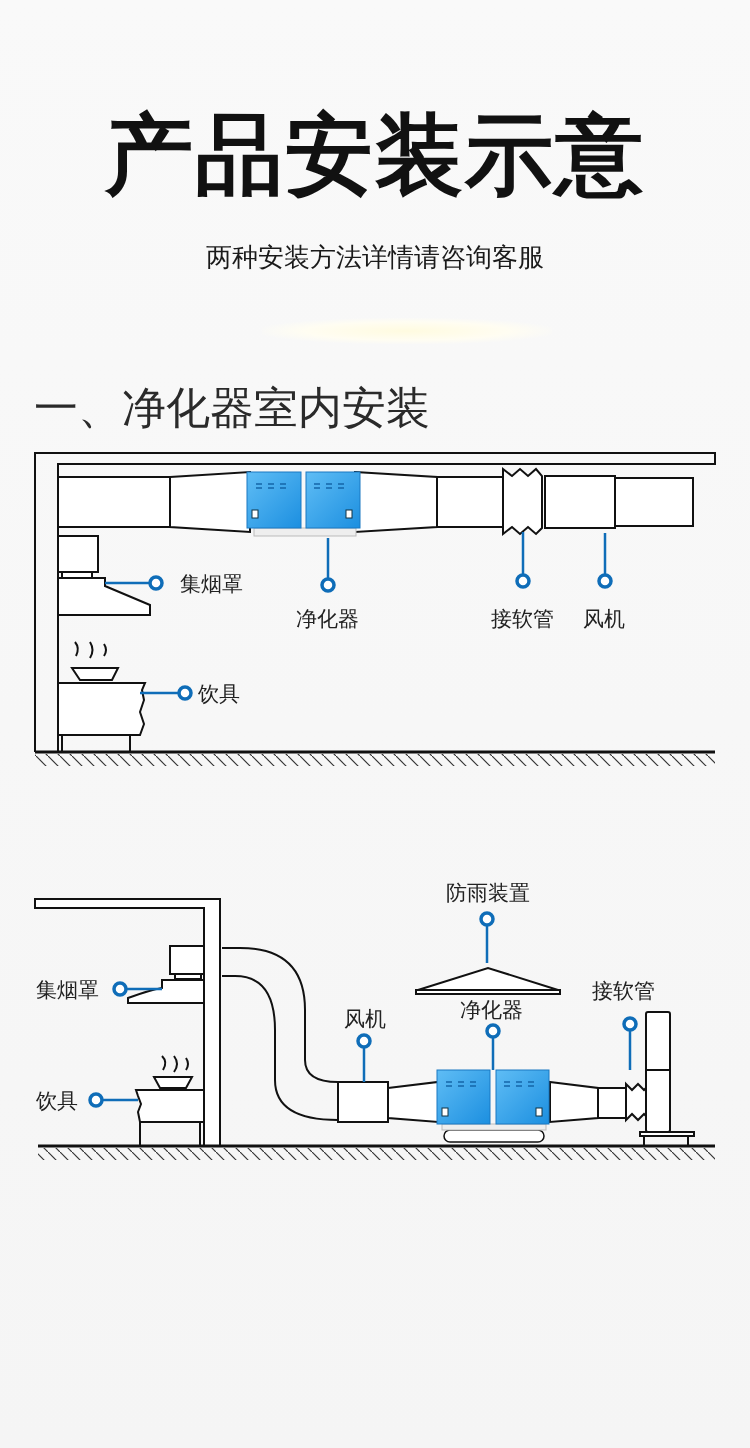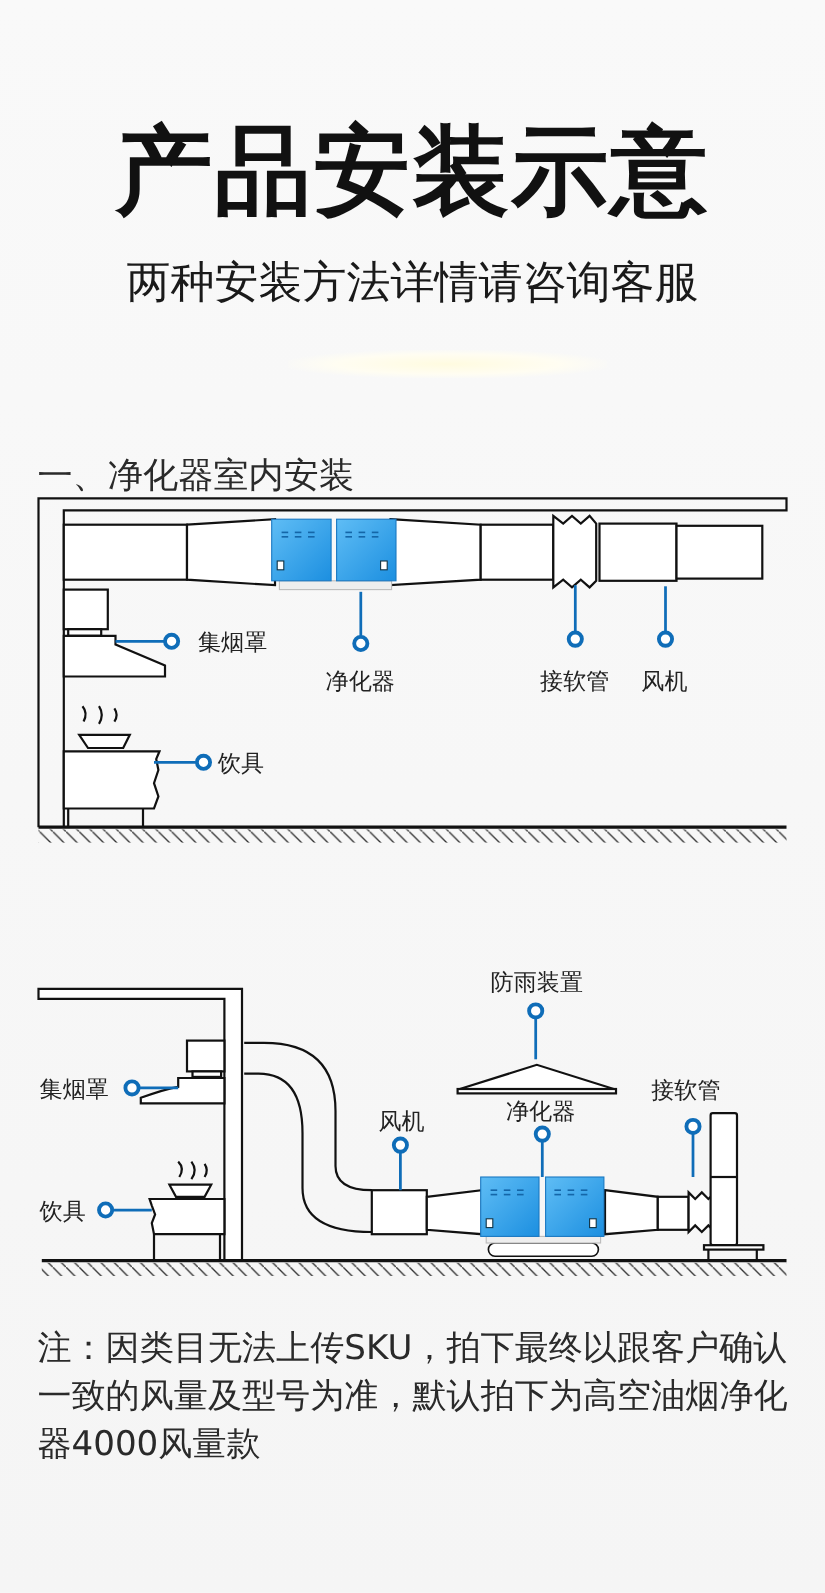--- a/index.html
+++ b/index.html
@@ -1,21 +1,21 @@
 <!DOCTYPE html>
 <html><head>
 <meta charset="utf-8">
 <style>
   html,body{margin:0;padding:0;background:#f7f7f7;}
   body{width:750px;height:1448px;position:relative;overflow:hidden;font-family:"DejaVu Sans","Liberation Sans",sans-serif;color:#222;}
   .page{position:absolute;left:0;top:0;width:750px;height:1448px;background:linear-gradient(#f9f9f9,#f5f5f5);}
   .title{position:absolute;left:0;width:750px;top:100px;text-align:center;font-size:88px;font-weight:bold;letter-spacing:2px;color:#111;line-height:110px;}
-  .subtitle{position:absolute;left:0;width:750px;top:232px;text-align:center;font-size:40px;color:#1a1a1a;line-height:50px;}
+  .subtitle{position:absolute;left:0;width:750px;top:232px;text-align:center;font-size:26px;color:#1a1a1a;line-height:50px;}
   .glow{position:absolute;left:262px;top:318px;width:290px;height:26px;background:radial-gradient(ellipse at center,#fffbe0 0%,#fffdf2 50%,rgba(255,255,255,0) 75%);}
-  .sec{position:absolute;left:34px;font-size:32px;color:#2a2a2a;line-height:44px;margin-top:24px;}
+  .sec{position:absolute;left:34px;font-size:44px;color:#2a2a2a;line-height:44px;}
   .sec1{top:386px;}
   .sec2{top:826px;}
   svg.diag{position:absolute;left:0;}
   .note{position:absolute;left:34px;top:1203px;width:690px;font-size:31px;line-height:44px;color:#2a2a2a;}
   .lbl{font-size:21px;fill:#222;font-family:"DejaVu Sans","Liberation Sans",sans-serif;}
 </style>
 </head>
 <body>
 
 <div class="page">
@@ -200,14 +200,13 @@
         <line x1="102" y1="1100" x2="138" y2="1100"></line>
     </g>
     <text class="lbl" x="446" y="900">防雨装置</text>
     <text class="lbl" x="36" y="997">集烟罩</text>
     <text class="lbl" x="344" y="1026">风机</text>
     <text class="lbl" x="460" y="1017">净化器</text>
     <text class="lbl" x="592" y="998">接软管</text>
     <text class="lbl" x="36" y="1108">饮具</text>
   </svg>
 
-  <div class="note">注：因类目无法上传SKU，拍下最终以跟客户确认一致的风量及型号为准，默认拍下为高空油烟净化器4000风量款</div>
 </div>
 
 </body></html>

